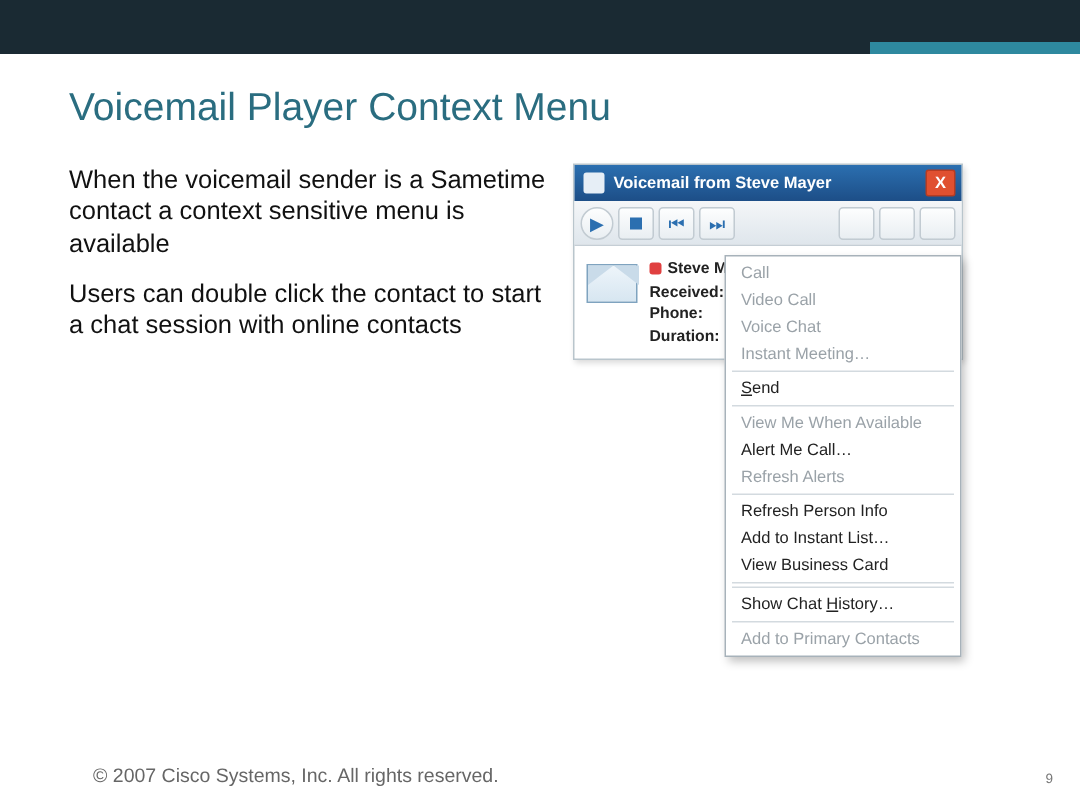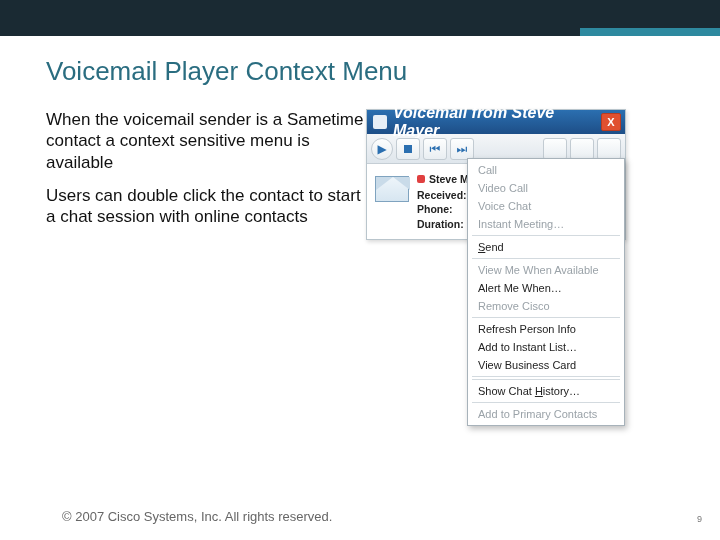--- a/index.html
+++ b/index.html
@@ -21,21 +21,21 @@
   }
   .content {
     padding: 20px 36px 0 46px;
   }
   h1.title {
     color: #2a6d80;
     font-size: 26px;
     font-weight: normal;
     margin-bottom: 22px;
   }
-  .cols { display: flex; }
+  .cols { display: flex; gap: 16px; }
   .left { flex: 0 0 320px; }
   .left p {
     font-size: 17px;
     line-height: 1.25;
     color: #111;
     margin-bottom: 12px;
   }
   .right { flex: 1; }
   
   .winwrap {
@@ -47,21 +47,21 @@
     position: relative;
   }
   .titlebar {
     height: 24px;
     background: linear-gradient(#2b6fb0, #1d4e87);
     display: flex; align-items: center; gap: 6px;
     padding: 0 4px 0 6px;
     color: #fff; font-weight: bold;
   }
   .titlebar .ticon { width: 14px; height: 14px; background: #e6eef6; border-radius: 2px; }
-  .titlebar .ttext { flex: 1; font-size: 16px; font-style: italic; }
+  .titlebar .ttext { flex: 1; font-size: 11px; }
   .titlebar .closebtn {
     width: 20px; height: 18px;
     background: #e05030;
     border: 1px solid #b63c22;
     border-radius: 2px;
     display: flex; align-items: center; justify-content: center;
     color: #fff; font-weight: bold; font-size: 11px;
     cursor: pointer;
   }
   .toolbar {
@@ -101,21 +101,21 @@
     border-left: 17px solid #c9dbe9;
     border-right: 17px solid #c9dbe9;
   }
   .meta { font-size: 10.5px; color:#222; line-height: 1.35; }
   .meta .title { font-weight: bold; margin-bottom: 2px; display:flex; align-items:center; gap:4px;}
   .presence { width:8px; height:8px; background:#e04040; border-radius:2px; }
   .meta .lbl { font-weight: bold; display:inline-block; width:54px; }
   
   .ctxmenu {
     position: absolute;
-    left: 100px; top: 48px;
+    left: 100px; top: 60px;
     width: 158px;
     background: #fff;
     border: 1px solid #a7b2ba;
     box-shadow: 2px 3px 6px rgba(0,0,0,.25);
     font-size: 11px;
     color: #222;
     padding: 2px 0;
   }
   .ctxmenu .mi {
     padding: 3px 10px 3px 10px;
@@ -207,22 +207,22 @@
 
         <div class="ctxmenu" id="ctxmenu">
             <div class="mi disabled">Call</div>
             <div class="mi disabled">Video Call</div>
             <div class="mi disabled">Voice Chat</div>
             <div class="mi disabled">Instant Meeting…</div>
             <hr>
             <div class="mi"><span class="u">S</span>end</div>
             <hr>
             <div class="mi disabled">View Me When Available</div>
-            <div class="mi">Alert Me When…</div>
-            <div class="mi disabled">Remove Cisco</div>
+            <div class="mi">Alert Me Call…</div>
+            <div class="mi disabled">Refresh Alerts</div>
             <hr>
             <div class="mi">Refresh Person Info</div>
             <div class="mi">Add to Instant List…</div>
             <div class="mi">View Business Card</div>
             <hr>
             <hr>
             <div class="mi">Show Chat <span class="u">H</span>istory…</div>
             <hr>
             <div class="mi disabled">Add to Primary Contacts</div>
           </div>

